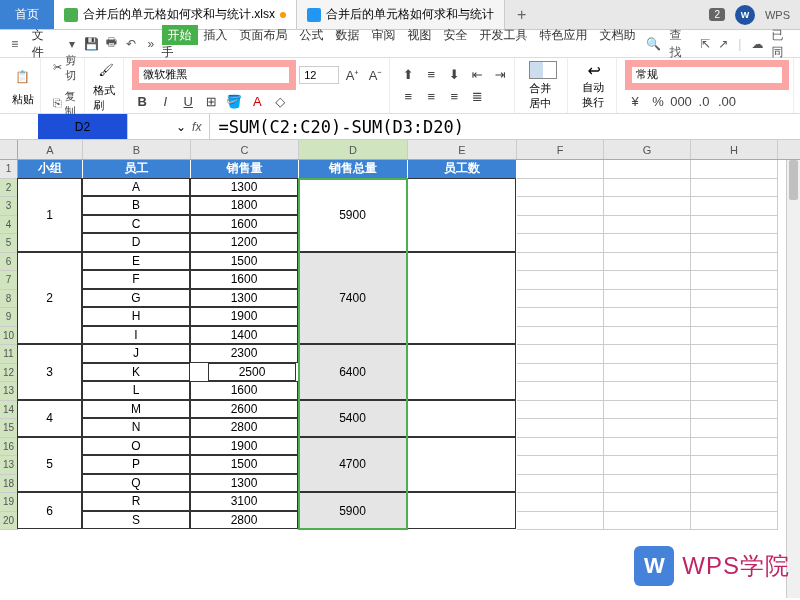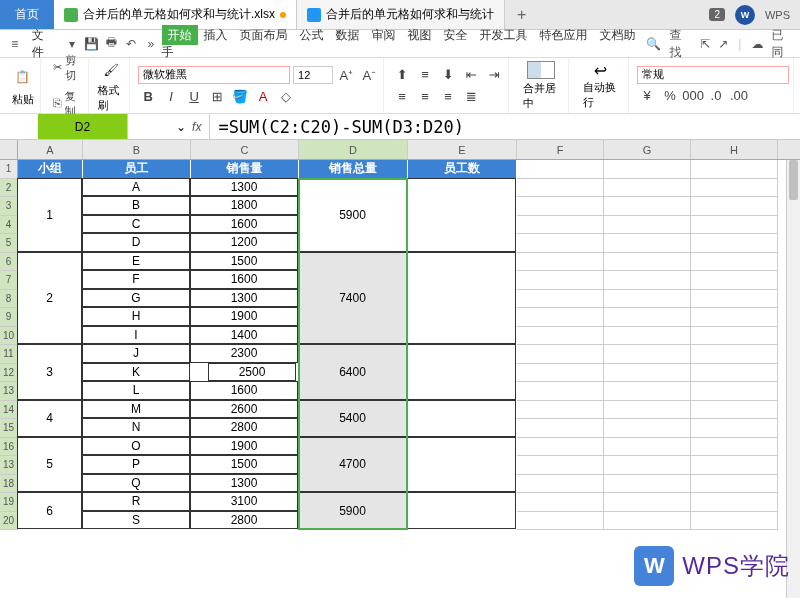--- a/index.html
+++ b/index.html
@@ -26,30 +26,30 @@
 .menu-text.highlight { background: #46b04a; color: #fff; padding: 3px 6px; }
 .menu-sep { color: #ccc; margin: 0 2px; }
 .menu-right { margin-left: auto; display: flex; align-items: center; gap: 8px; color: #555; }
 
 
 .ribbon { height: 56px; display: flex; align-items: center; padding: 0 6px; border-bottom: 1px solid #ddd; background: #fff; gap: 4px; }
 .ribbon-group { display: flex; flex-direction: column; justify-content: center; gap: 2px; padding: 0 4px; border-right: 1px solid #eee; height: 100%; }
 .ribbon-group.tall { flex-direction: column; align-items: center; }
 .ribbon-btn { display: flex; align-items: center; gap: 3px; font-size: 11px; color: #444; padding: 2px 4px; }
 .ribbon-icon-lg { width: 26px; height: 26px; display: flex; align-items: center; justify-content: center; }
-.font-select { border: 1px solid #fca5a5; padding: 2px 4px; font-size: 11px; min-width: 78px; background: #fff; }
+.font-select { border: 7px solid #fca5a5; padding: 2px 4px; font-size: 11px; min-width: 78px; background: #fff; }
 .font-size { border: 1px solid #ccc; padding: 2px 4px; font-size: 11px; width: 40px; background: #fff; }
 .fmt-row { display: flex; gap: 3px; align-items: center; }
 .fmt-btn { width: 20px; height: 20px; display: flex; align-items: center; justify-content: center; font-size: 13px; color: #444; }
 .merge-btn { display: flex; flex-direction: column; align-items: center; font-size: 11px; padding: 2px 6px; }
 .merge-btn .icon { width: 28px; height: 18px; border: 1px solid #888; position: relative; margin-bottom: 2px; background: linear-gradient(90deg, #cde 50%, #fff 50%); }
 
 
 .formula-bar { height: 26px; display: flex; align-items: center; border-bottom: 1px solid #ccc; background: #fff; }
-.name-box { width: 90px; border: none; border-right: 1px solid #ccc; padding: 0 8px; height: 100%; text-align: center; font-size: 12px; background: #84cc16; margin-left: 38px; }
+.name-box { width: 90px; border: none; border-right: 1px solid #ccc; padding: 0 8px; height: 100%; text-align: center; font-size: 12px; background: #1d4ed8; margin-left: 38px; }
 .fx-area { display: flex; align-items: center; gap: 6px; padding: 0 8px; height: 100%; border-right: 1px solid #ccc; margin-left: 40px; }
 .fx-icon { font-style: italic; color: #555; font-size: 12px; }
 .formula-input { flex: 1; border: none; padding: 0 8px; font-family: monospace; font-size: 17px; height: 100%; }
 
 
 .sheet-area { position: relative; height: 458px; overflow: hidden; }
 .col-headers { display: flex; height: 20px; background: #e8e8e8; border-bottom: 1px solid #aaa; }
 .corner { width: 18px; background: #e8e8e8; border-right: 1px solid #aaa; }
 .col-h { border-right: 1px solid #ccc; text-align: center; font-size: 11px; color: #555; display: flex; align-items: center; justify-content: center; }
 .col-h.sel { background: #d0e4c0; }
@@ -60,21 +60,21 @@
 .cells { position: relative; }
 .cell { border-right: 1px solid #ccc; border-bottom: 1px solid #ccc; font-size: 12px; display: flex; align-items: center; justify-content: center; background: #fff; }
 .cell.header-cell { background: #3b82d4; color: #fff; font-weight: bold; border-right: 1px solid #fff; border-bottom: 1px solid #fff; }
 .cell.data { border: 1px solid #333; margin: -1px 0 0 -1px; }
 .cell.merged { background: #fff; }
 .selection-border { position: absolute; border: 2px solid #4caf50; pointer-events: none; }
 
 
 .watermark { position: absolute; bottom: 14px; right: 10px; display: flex; align-items: center; gap: 8px; opacity: 0.95; }
 .watermark .wlogo { width: 40px; height: 40px; background: #3b7dd8; border-radius: 6px; display: flex; align-items: center; justify-content: center; color: #fff; font-size: 22px; font-weight: bold; }
-.watermark .wtext { font-size: 24px; color: #4c1d95; font-weight: 500; letter-spacing: 1px; }
+.watermark .wtext { font-size: 24px; color: #be185d; font-weight: 500; letter-spacing: 1px; }
 
 .scrollbar-v { position: absolute; right: 0; top: 20px; width: 14px; bottom: 0; background: #f0f0f0; border-left: 1px solid #ccc; }
 .scrollbar-thumb { position: absolute; top: 0; left: 2px; right: 2px; height: 40px; background: #c0c0c0; border-radius: 2px; }
 </style>
 </head>
 <body>
 
 <div class="tab-bar">
   <div class="tab-home">首页</div>
   <div class="tab active">

